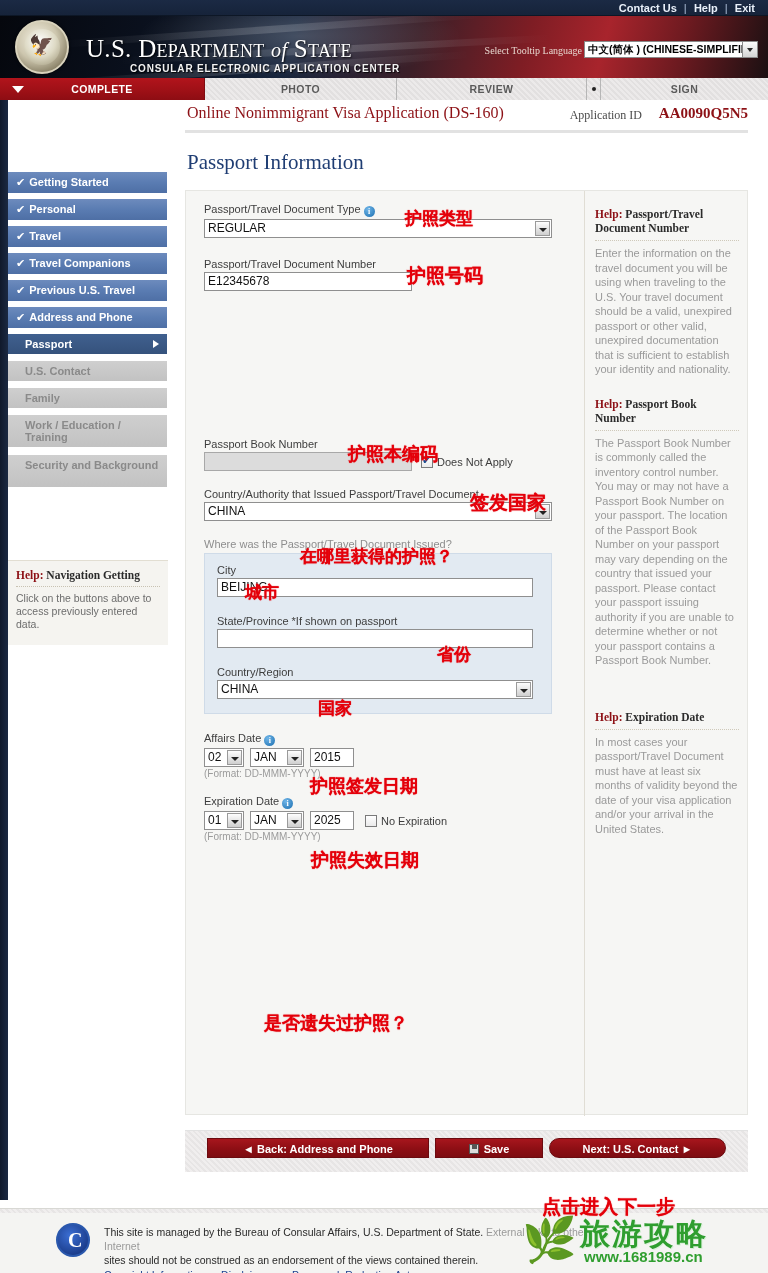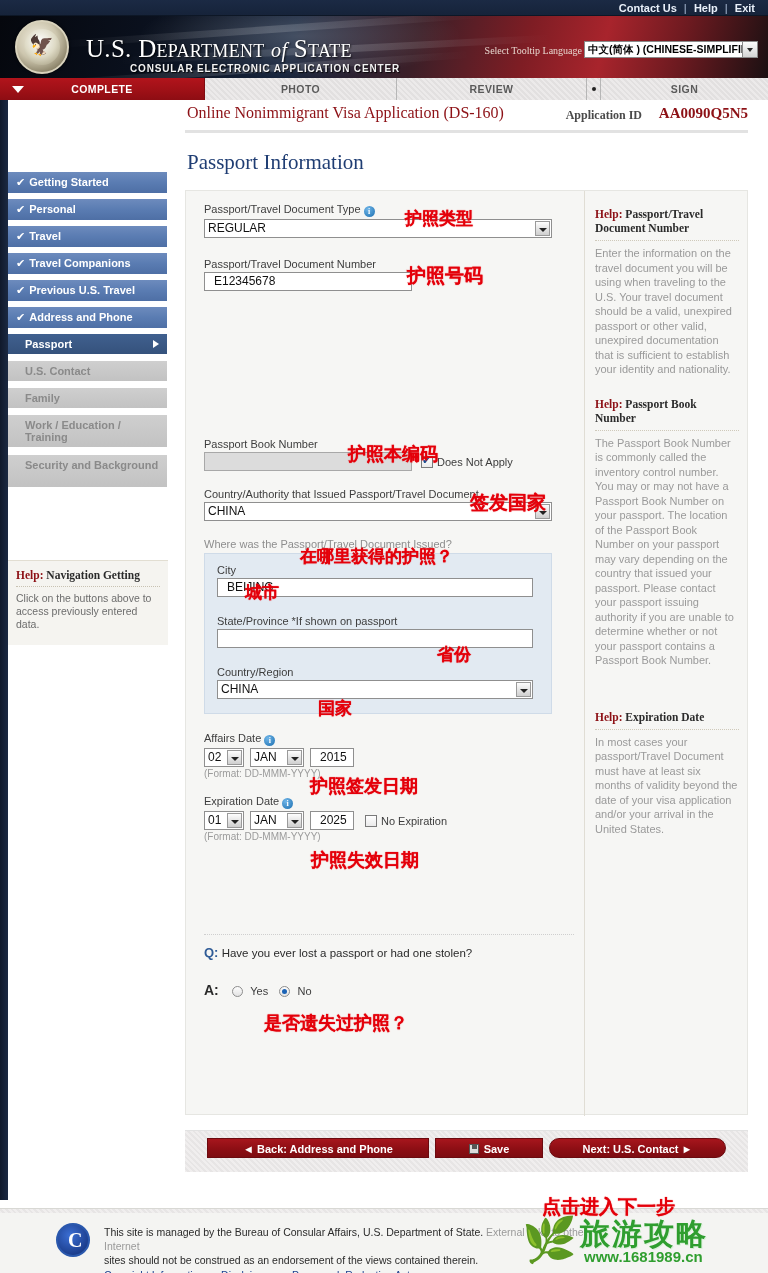--- a/index.html
+++ b/index.html
@@ -130,21 +130,21 @@
     border-bottom: 3px solid #e2e2e2;
   }
   .apptitle {
     position: absolute; left: 2px; top: 4px;
     font-family: "Liberation Serif","DejaVu Serif",serif;
     font-size: 16px; color: #8d1116; white-space: nowrap;
   }
   .appid-label {
     position: absolute; right: 106px; top: 8px;
     font-family: "Liberation Serif","DejaVu Serif",serif;
-    font-size: 12px; color: #4a4a4a; white-space: nowrap; font-weight: bold;
+    font-size: 12px; color: #4a4a4a; white-space: nowrap;
   }
   .appid-value {
     position: absolute; right: 0px; top: 5px;
     font-family: "Liberation Serif","DejaVu Serif",serif;
     font-size: 15px; font-weight: bold; color: #8d1116; white-space: nowrap;
   }
 
   
   .sidebar {
     position: absolute; left: 0; top: 100px; width: 185px; height: 1100px;
@@ -202,21 +202,21 @@
   .fld-label.grey { color: #8e8e8e; }
   .info-i {
     display: inline-block; width: 11px; height: 11px; border-radius: 50%;
     background: radial-gradient(circle at 35% 30%, #6fb5e8, #1c6fb0);
     color: #fff; font-size: 8px; font-weight: bold; text-align: center;
     line-height: 11px; vertical-align: -1px; margin-left: 3px;
     font-family: "Liberation Serif", serif;
   }
   .txt {
     height: 19px; border: 1px solid #8f8f8f; background: #fff;
-    font-size: 12px; color: #111; line-height: 17px; padding-left: 9px;
+    font-size: 12px; color: #111; line-height: 17px; padding-left: 3px;
     white-space: nowrap; overflow: hidden;
   }
   .txt.disabled { background: #dcdcdc; border: 1px solid #a8a8a8; }
   .sel {
     position: relative; height: 19px; border: 1px solid #8f8f8f; background: #fff;
     font-size: 12px; color: #111; line-height: 17px; padding-left: 3px;
     white-space: nowrap; overflow: hidden;
   }
   .sel .arrow {
     position: absolute; right: 1px; top: 1px; width: 15px; height: 15px;
@@ -477,34 +477,20 @@
         <div style="display:flex; align-items:center;">
           <div class="sel" style="width:40px;"><span>01</span><span class="arrow"></span></div>
           <div class="sel" style="width:54px; margin-left:6px;"><span>JAN</span><span class="arrow"></span></div>
           <div class="txt" style="width:44px; margin-left:6px;">2025</div>
           <span class="chkbox" style="margin-left:11px;"></span>
           <span class="chk-label">No Expiration</span>
         </div>
         <div class="fmt">(Format: DD-MMM-YYYY)</div>
       </div>
 
-      <div style="margin-top:92px;">
-        <div class="qa-sep"></div>
-        <div class="q-line">
-          <span class="q">Q:</span>
-          <span>Have you ever lost a passport or had one stolen?</span>
-        </div>
-        <div class="a-line">
-          <span class="a">A:</span>
-          <span class="radio"></span>
-          <span class="chk-label">Yes</span>
-          <span class="radio on" style="margin-left:8px;"></span>
-          <span class="chk-label">No</span>
-        </div>
-      </div>
 
     </div>
 
     <div class="help-col">
       <div class="help-block">
         <h4><span class="red">Help:</span> <span>Passport/Travel Document Number</span></h4>
         <p>Enter the information on the travel document you will be using when traveling to the U.S. Your travel document should be a valid, unexpired passport or other valid, unexpired documentation that is sufficient to establish your identity and nationality.</p>
       </div>
 
       <div class="help-block" style="margin-top:20px;">

